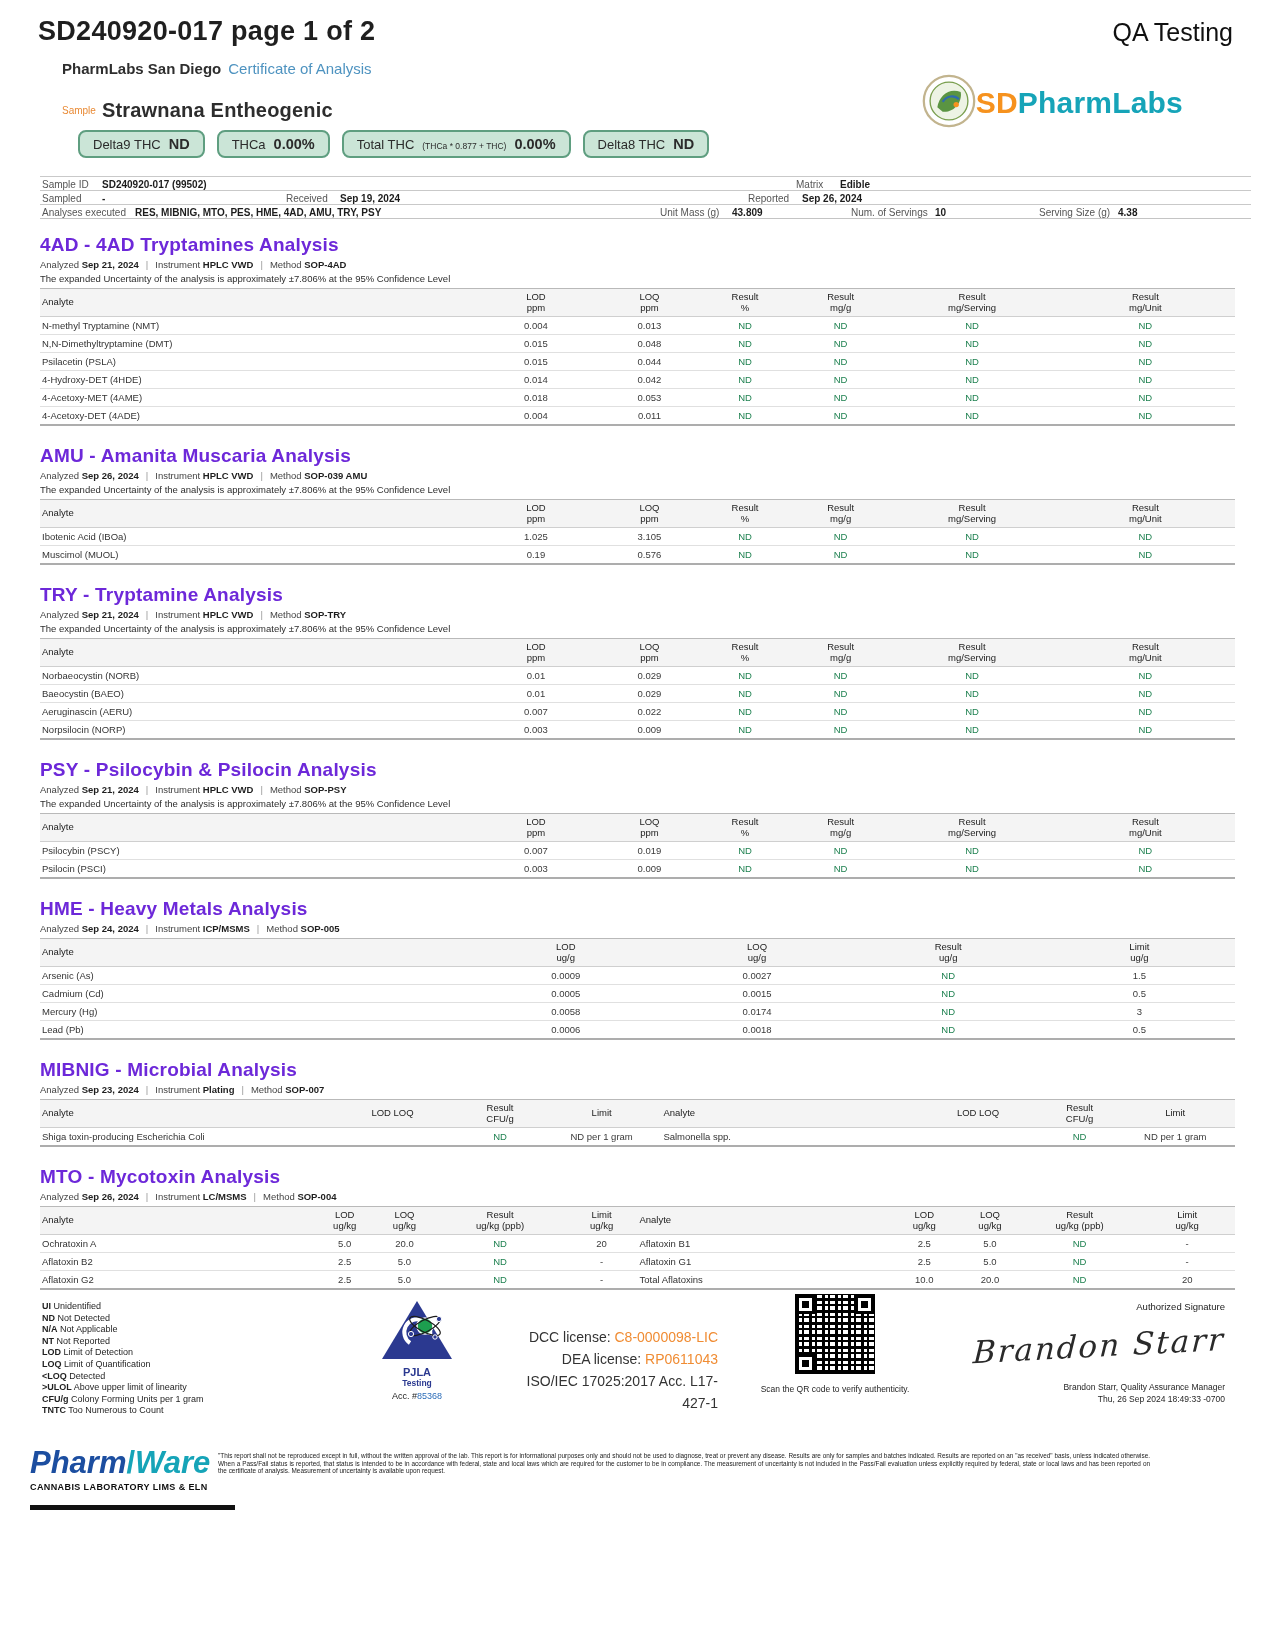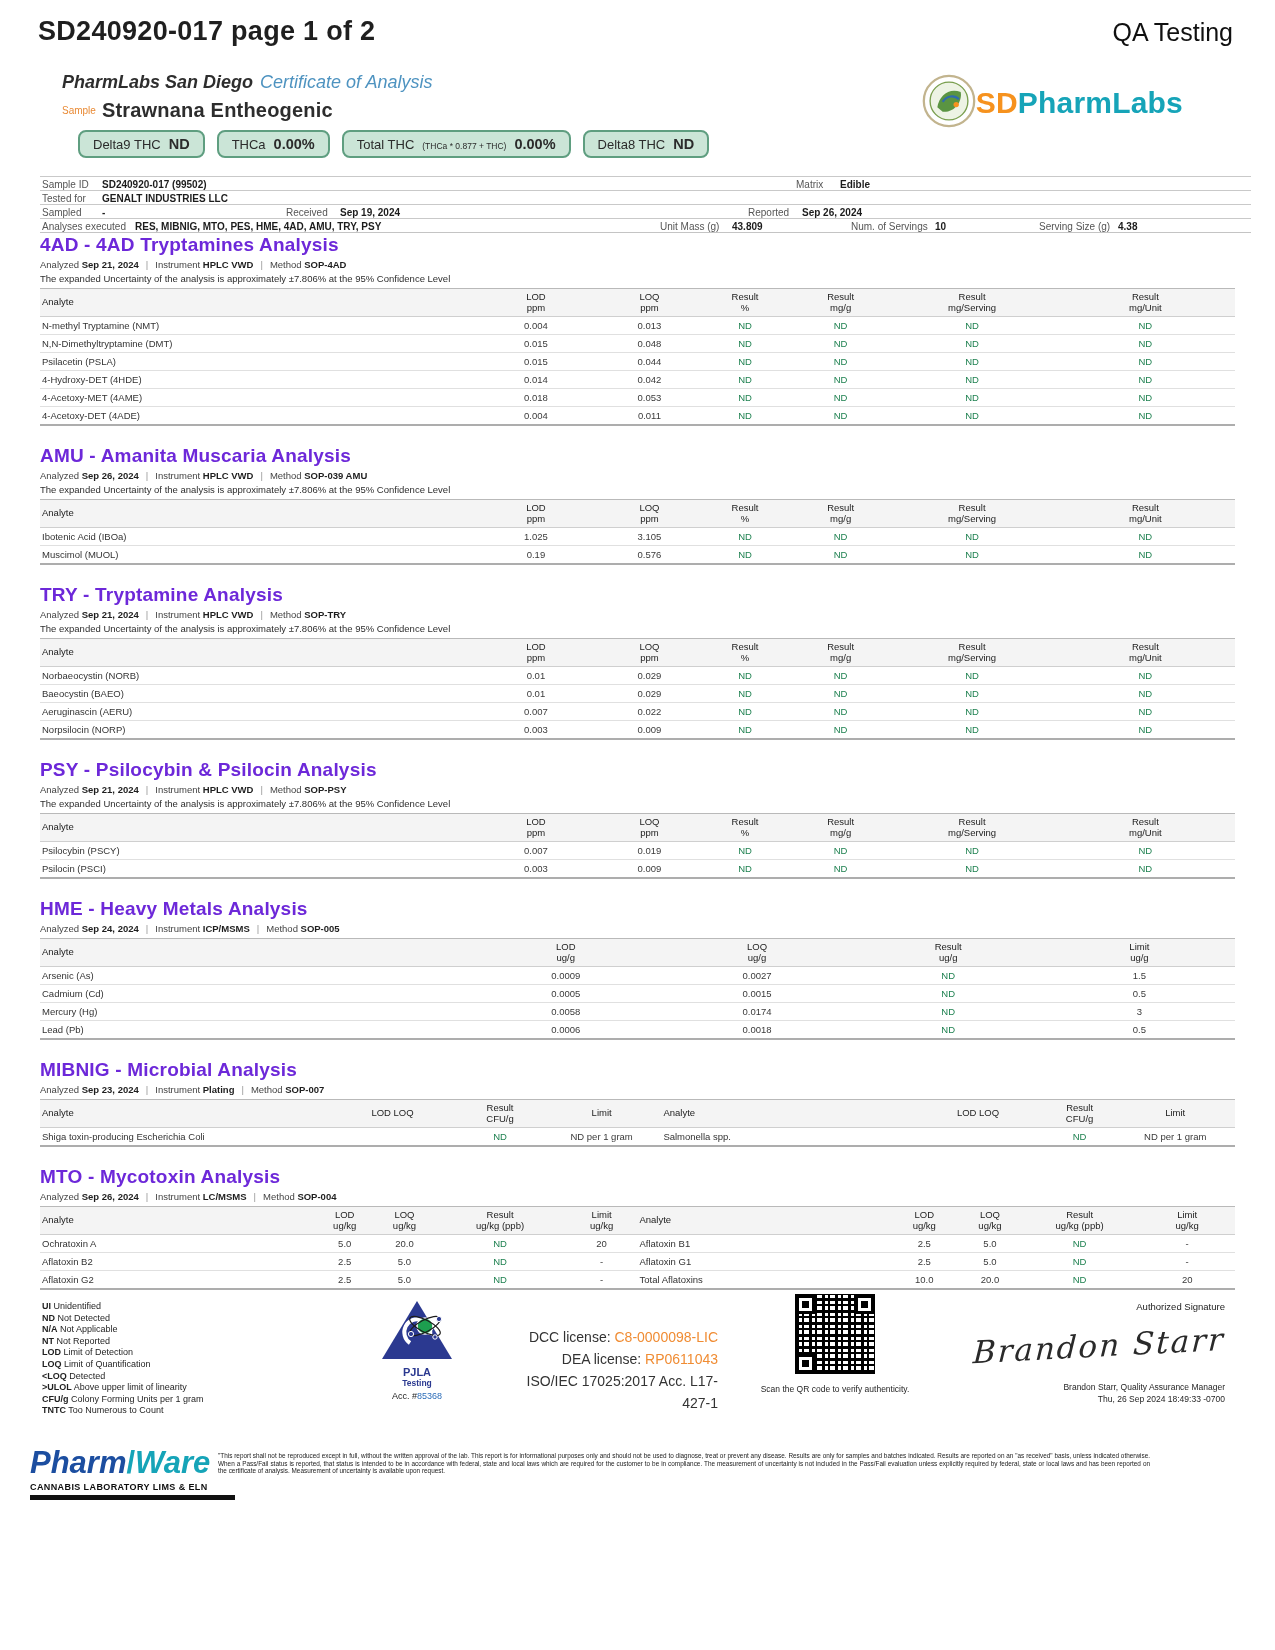--- a/index.html
+++ b/index.html
@@ -3,21 +3,21 @@
 <meta charset="utf-8">
 <style>
   * { margin:0; padding:0; box-sizing:border-box; }
   html,body { background:#e8e8e8; }
   .page { width:1275px; height:1650px; position:relative; background:#fff; margin:0 auto;
           font-family:"Liberation Sans", sans-serif; color:#222; overflow:hidden; }
 
   
   .doc-title { position:absolute; left:38px; top:16px; font-size:27px; font-weight:600; color:#1f1f1f; letter-spacing:.3px; }
   .qa-label  { position:absolute; right:42px; top:18px; font-size:25px; font-weight:500; color:#101010; }
-  .lab-line  { position:absolute; left:62px; top:72px; font-size:18px;font-style:italic; }
+  .lab-line  { position:absolute; left:62px; top:60px; font-size:15px; }
   .lab-name  { font-weight:700; color:#2e2e2e; }
   .coa-label { color:#4e93c0; margin-left:7px; font-weight:500; }
   .sample-line { position:absolute; left:62px; top:99px; }
   .sample-label { color:#e98a35; font-size:10px; margin-right:6px; vertical-align:3px; }
   .sample-name { font-size:20px; font-weight:700; color:#2d2d2d; letter-spacing:.2px; }
   .badges { position:absolute; left:58px; top:130px; display:flex; gap:12px; align-items:center;padding-left:20px; }
   .badge { background:#cbe5d7; border:2px solid #5f9e80; border-radius:8px; padding:4px 13px;
            display:flex; align-items:baseline; gap:8px; color:#2b2b2b; }
   .b-label { font-size:13px; }
   .b-sub   { font-size:8.5px; }
@@ -120,21 +120,21 @@
 
   .address { position:absolute; left:0; right:0; top:1434px; text-align:center; font-size:10.5px; font-weight:600; color:#222; }
 
   .disclaimer { position:absolute; left:218px; width:932px; top:1452px; font-size:6.4px; line-height:7.7px;
                 color:#222; text-align:justify; }
 
   .pharmware { position:absolute; left:30px; top:1446px; width:205px; }
   .pw-text { font-size:31px; font-weight:700; font-style:italic; line-height:34px; white-space:nowrap; }
   .pw1 { color:#1c4ea0; } .pw-slash { color:#16a4b8; font-style:normal; } .pw2 { color:#16a4b8; }
   .pw-tag { font-size:9px; font-weight:700; color:#0d0d0d; letter-spacing:.4px; margin-top:2px;
-            border-bottom:5px solid #111; padding-bottom:3px; white-space:nowrap; }
+            border-bottom:5px solid #111; padding-bottom:13px; white-space:nowrap; }
 </style>
 </head>
 <body>
 
 <div class="page">
 
   <div class="doc-title">SD240920-017 page 1 of 2</div>
   <div class="qa-label">QA Testing</div>
 
   <div class="lab-line">
@@ -179,24 +179,20 @@
   </div>
 
   <div class="sampleinfo">
     <div class="si-row">
       <span class="lab" style="left:2px">Sample ID</span>
       <span class="val" style="left:62px">SD240920-017 (99502)</span>
       <span class="lab" style="left:756px">Matrix</span>
       <span class="val" style="left:800px">Edible</span>
     </div>
     <div class="si-row">
-      <span class="lab" style="left:2px">Tested for</span>
-      <span class="val" style="left:62px">GENALT INDUSTRIES LLC</span>
-    </div>
-    <div class="si-row">
       <span class="lab" style="left:2px">Sampled</span>
       <span class="val" style="left:62px">-</span>
       <span class="lab" style="left:246px">Received</span>
       <span class="val" style="left:300px">Sep 19, 2024</span>
       <span class="lab" style="left:708px">Reported</span>
       <span class="val" style="left:762px">Sep 26, 2024</span>
     </div>
     <div class="si-row">
       <span class="lab" style="left:2px">Analyses executed</span>
       <span class="val" style="left:95px">RES, MIBNIG, MTO, PES, HME, 4AD, AMU, TRY, PSY</span>

